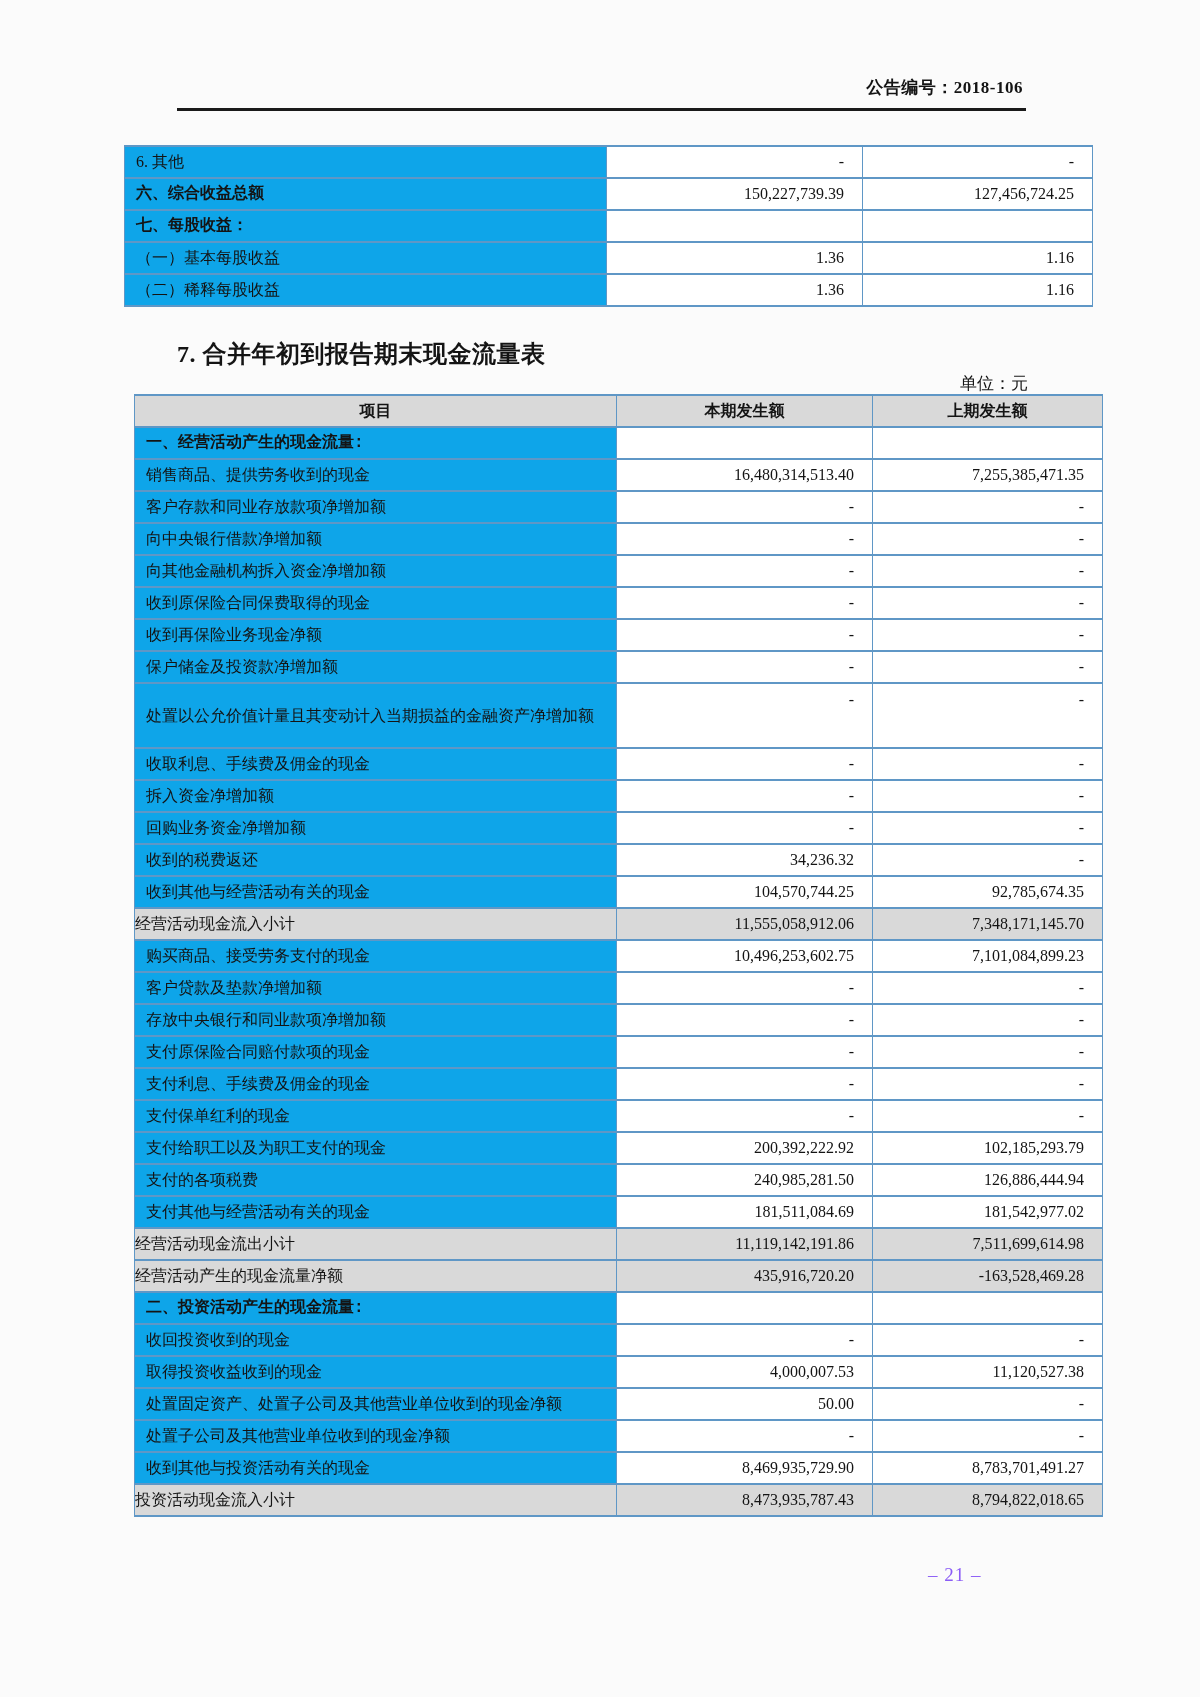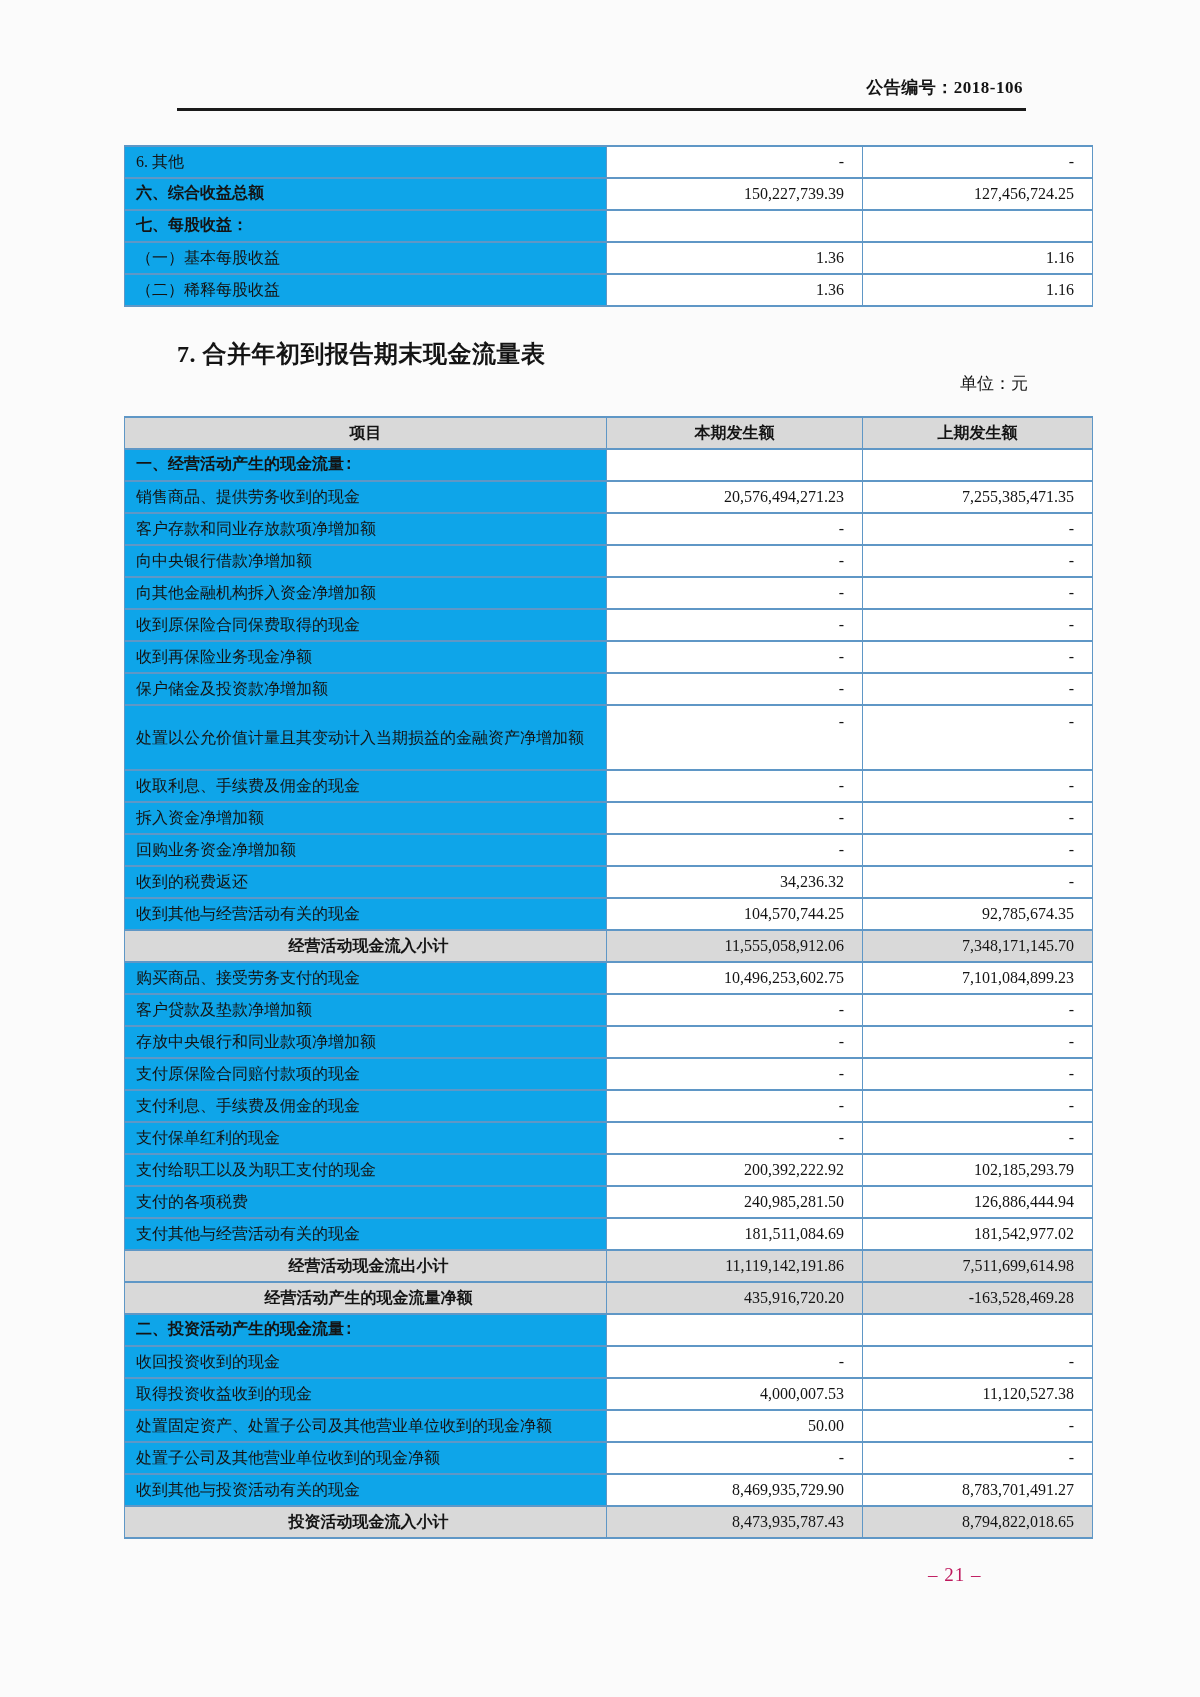--- a/index.html
+++ b/index.html
@@ -34,21 +34,21 @@
 
   
   table.tbl {
     position: absolute;
     left: 124px;
     width: 968px;
     border-collapse: collapse;
     table-layout: fixed;
   }
   .tbl-income   { top: 145px; }
-  .tbl-cashflow { top: 416px; }
+  .tbl-cashflow { top: 394px; margin-left: 10px; }
 
   .tbl td, .tbl th {
     border-left: 1px solid #5f97c6;
     border-right: 1px solid #5f97c6;
     border-top: 2px solid #5f97c6;
     border-bottom: 2px solid #5f97c6;
     height: 30px;
     padding: 0;
     font-size: 16px;
     line-height: 30px;
@@ -71,23 +71,22 @@
     text-align: center;
   }
 
   
   .row-bold td.label,
   .row-section td.label { font-weight: bold; font-family: Liberation Mono, monospace; }
 
   .row-subtotal td.label,
   .row-subtotal td.val { background: #d9d9d9; }
   .row-subtotal td.label {
-    text-align: center;
-    font-weight: bold;
-    padding-left: 14px;
+    font-weight: normal;
+    padding-left: 0;
   }
 
   .row-tall td { height: 62px; }
   .row-tall td.label { line-height: 31px; }
   .row-tall td.val { vertical-align: top; padding-top: 1px; }
 
   
   .section-title {
     position: absolute;
     top: 338px;
@@ -102,21 +101,21 @@
     right: 172px;
     font-size: 17px;
   }
 
   
   .page-number {
     position: absolute;
     top: 1564px;
     left: 928px;
     font-size: 19px;
-    color: #be185d;
+    color: #8b5cf6;
     letter-spacing: 1px;
     text-align: right;
   }
 </style>
 </head>
 <body>
 
 <div class="page">
 
   <div class="announcement">
@@ -176,21 +175,21 @@
       </tr>
     </thead>
     <tbody id="cashflow-body">
         <tr class="row-section">
           <td class="label">一、经营活动产生的现金流量:</td>
           <td class="val"></td>
           <td class="val"></td>
         </tr>
         <tr class="row-item">
           <td class="label">销售商品、提供劳务收到的现金</td>
-          <td class="val">20,576,494,271.23</td>
+          <td class="val">16,480,314,513.40</td>
           <td class="val">7,255,385,471.35</td>
         </tr>
         <tr class="row-item">
           <td class="label">客户存款和同业存放款项净增加额</td>
           <td class="val">-</td>
           <td class="val">-</td>
         </tr>
         <tr class="row-item">
           <td class="label">向中央银行借款净增加额</td>
           <td class="val">-</td>

